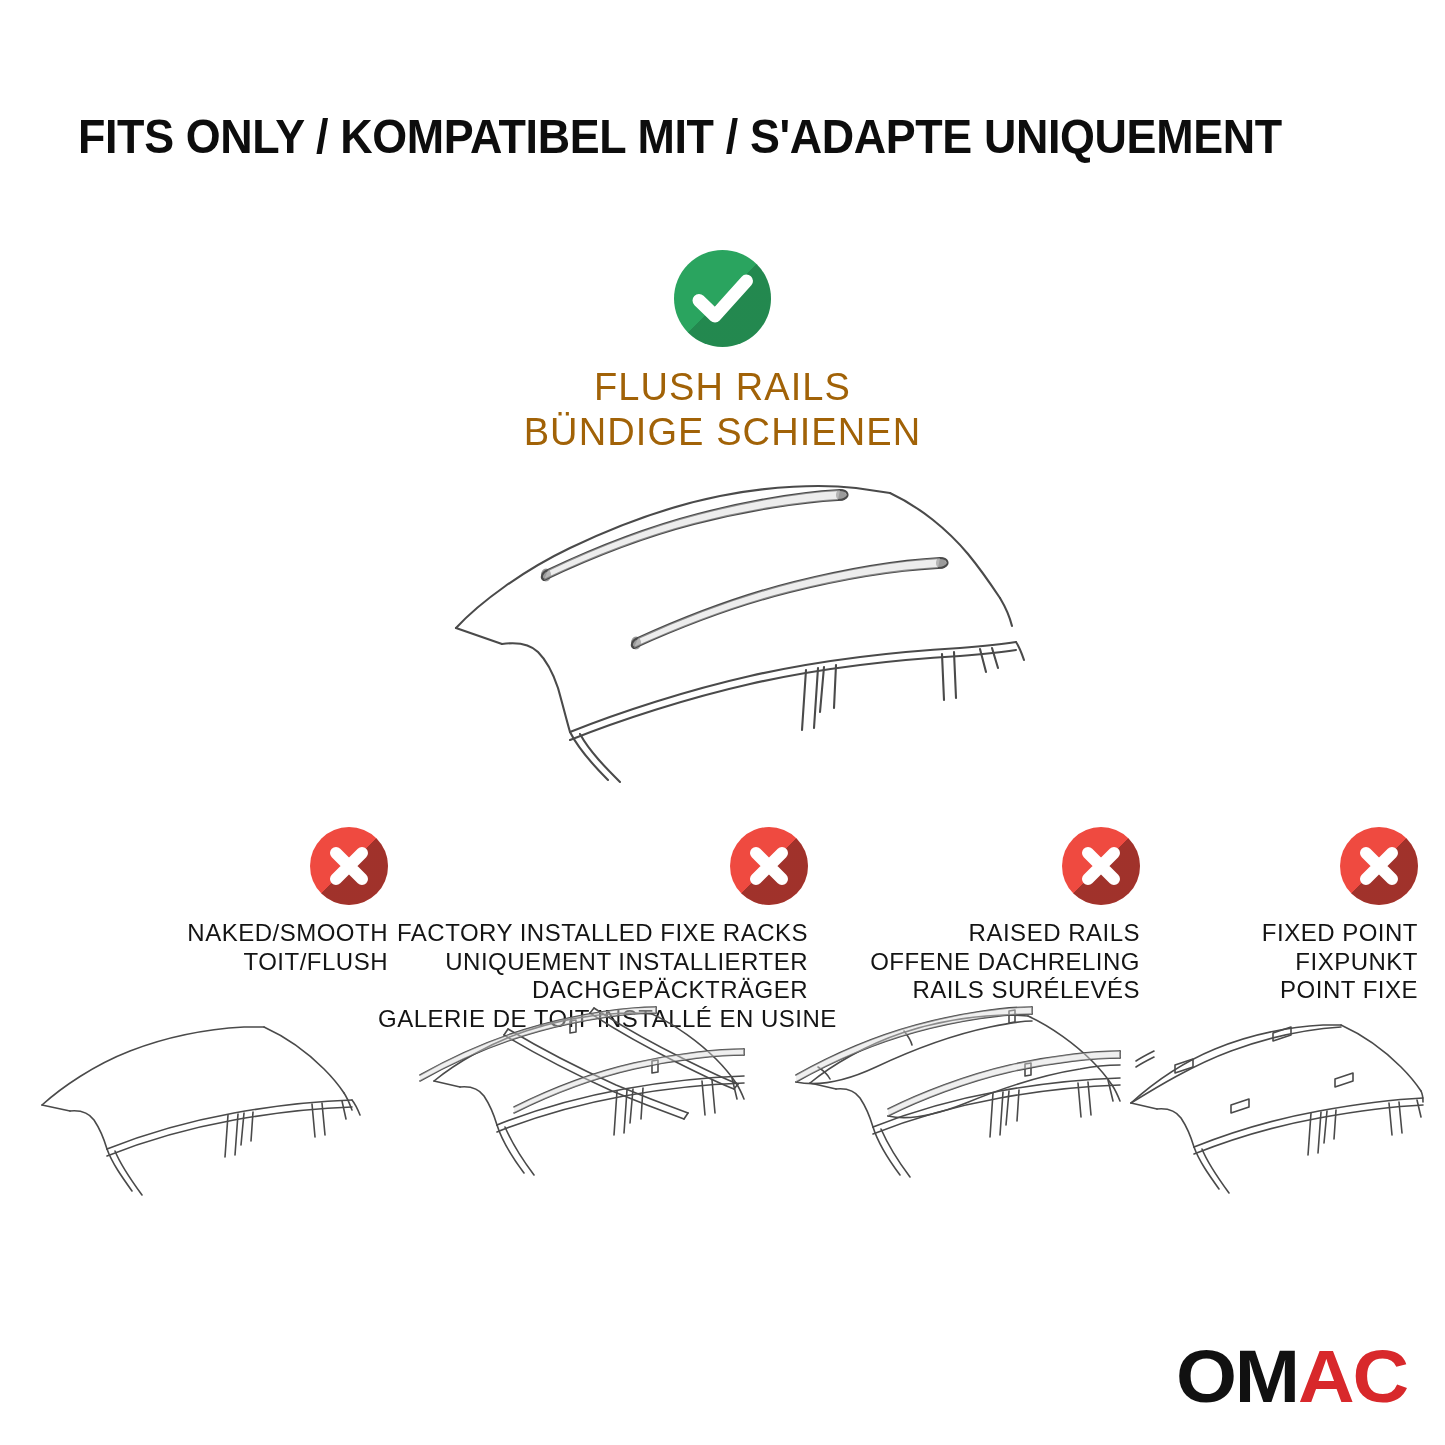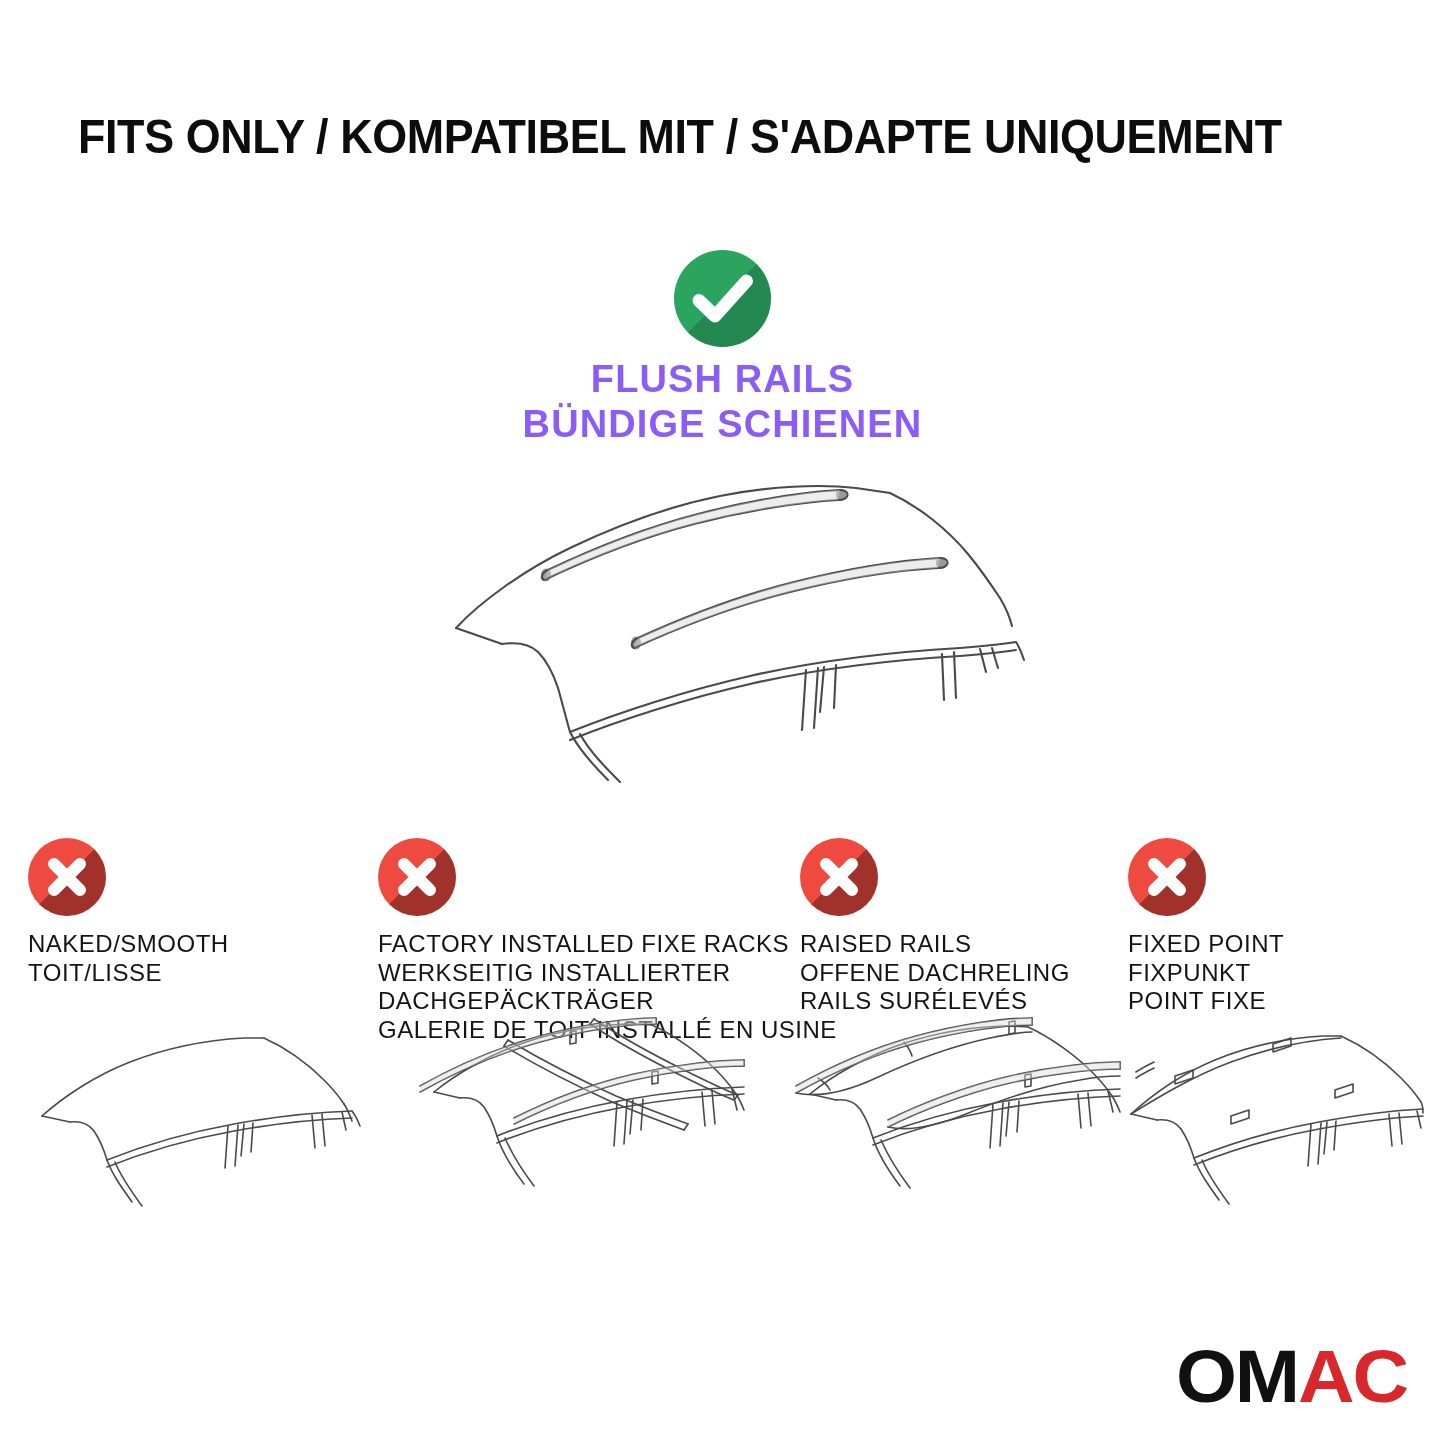--- a/index.html
+++ b/index.html
@@ -63,26 +63,26 @@
   }
   .check-circle .shadow {
     background:
       linear-gradient(135deg, rgba(0,0,0,0) 49.6%, rgba(0,0,0,0.17) 50%);
   }
   .check-mark {
     position: absolute;
     left: 0; top: 0; right: 0; bottom: 0;
   }
   .primary-text {
-    margin-top: 6px;
+    margin-top: 14px;
     font-size: 38px;
     line-height: 45px;
-    font-weight: 700;
+    font-weight: 400;
     letter-spacing: 1.1px;
-    color: #8b5cf6;
+    color: #a16207;
   }
   .primary-text div { white-space: nowrap; }
 
   
   .hero-art {
     position: absolute;
     left: 420px;
     top: 462px;
     width: 610px;
     height: 320px;
@@ -91,22 +91,22 @@
   
   .cols {
     position: absolute;
     left: 0;
     top: 826px;
     width: 1445px;
     height: 400px;
   }
   .col {
     position: absolute;
-    top: 12px;
-    text-align: left;
+    top: 1px;
+    text-align: right;
   }
   .col-0 { left: 28px;  width: 360px; }
   .col-1 { left: 378px; width: 430px; }
   .col-2 { left: 800px; width: 340px; }
   .col-3 { left: 1128px; width: 290px; }
 
   .x-circle {
     width: 78px;
     height: 78px;
     background: #ef4a40;
@@ -243,21 +243,21 @@
       <span class="icon-circle x-circle">
         <span class="shadow"></span>
         <span class="x-mark">
           <svg viewBox="0 0 78 78" width="78" height="78" aria-hidden="true">
             <path d="M26 26 L52 52 M52 26 L26 52" fill="none" stroke="#ffffff" stroke-width="12" stroke-linecap="round" stroke-linejoin="round"></path>
           </svg>
         </span>
       </span>
       <div class="col-label">
         <div>NAKED/SMOOTH</div>
-        <div>TOIT/LISSE</div>
+        <div>TOIT/FLUSH</div>
       </div>
       <div class="col-art">
         <svg viewBox="0 0 352 200" width="352" height="200" aria-hidden="true">
           <g fill="none" stroke="#4a4a4a" stroke-width="1.6" stroke-linecap="round" stroke-linejoin="round">
             <path d="M10 96 C 30 78 62 56 98 42 C 134 28 176 20 212 18 L 232 18"></path>
             <path d="M232 18 C 254 28 276 44 292 60 C 302 70 308 78 312 84"></path>
             <path d="M10 96 L 38 102"></path>
             <path d="M38 102 C 48 101 57 104 62 111 C 68 120 72 130 75 140"></path>
             <path d="M75 140 C 80 154 90 168 100 182"></path>
             <path d="M83 142 C 89 157 99 171 110 186"></path>
@@ -281,21 +281,21 @@
       <span class="icon-circle x-circle">
         <span class="shadow"></span>
         <span class="x-mark">
           <svg viewBox="0 0 78 78" width="78" height="78" aria-hidden="true">
             <path d="M26 26 L52 52 M52 26 L26 52" fill="none" stroke="#ffffff" stroke-width="12" stroke-linecap="round" stroke-linejoin="round"></path>
           </svg>
         </span>
       </span>
       <div class="col-label">
         <div>FACTORY INSTALLED FIXE RACKS</div>
-        <div>WERKSEITIG INSTALLIERTER</div>
+        <div>UNIQUEMENT INSTALLIERTER</div>
         <div>DACHGEPÄCKTRÄGER</div>
         <div>GALERIE DE TOIT INSTALLÉ EN USINE</div>
       </div>
       <div class="col-art">
         <svg viewBox="0 0 378 216" width="378" height="216" aria-hidden="true">
           <g fill="none" stroke="#4a4a4a" stroke-width="1.6" stroke-linecap="round" stroke-linejoin="round">
 
             <path d="M30 86 C 52 68 86 48 122 36 C 158 24 198 18 232 18 L 248 19"></path>
             <path d="M248 19 C 272 30 296 48 312 64 C 322 74 328 82 332 88"></path>
             <path d="M30 86 L 56 92"></path>

